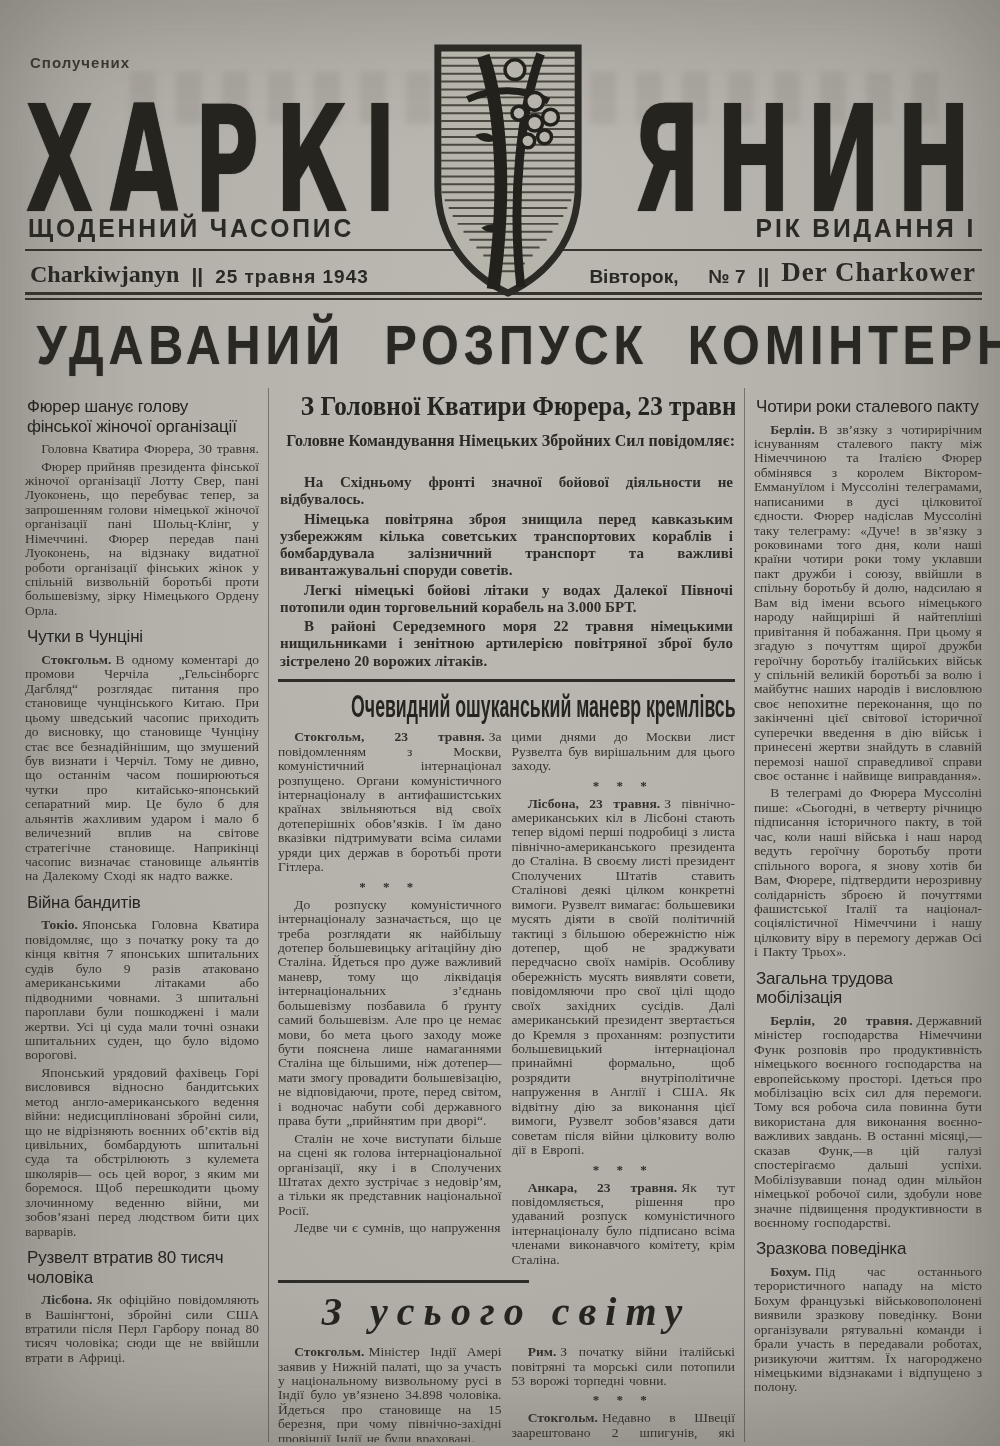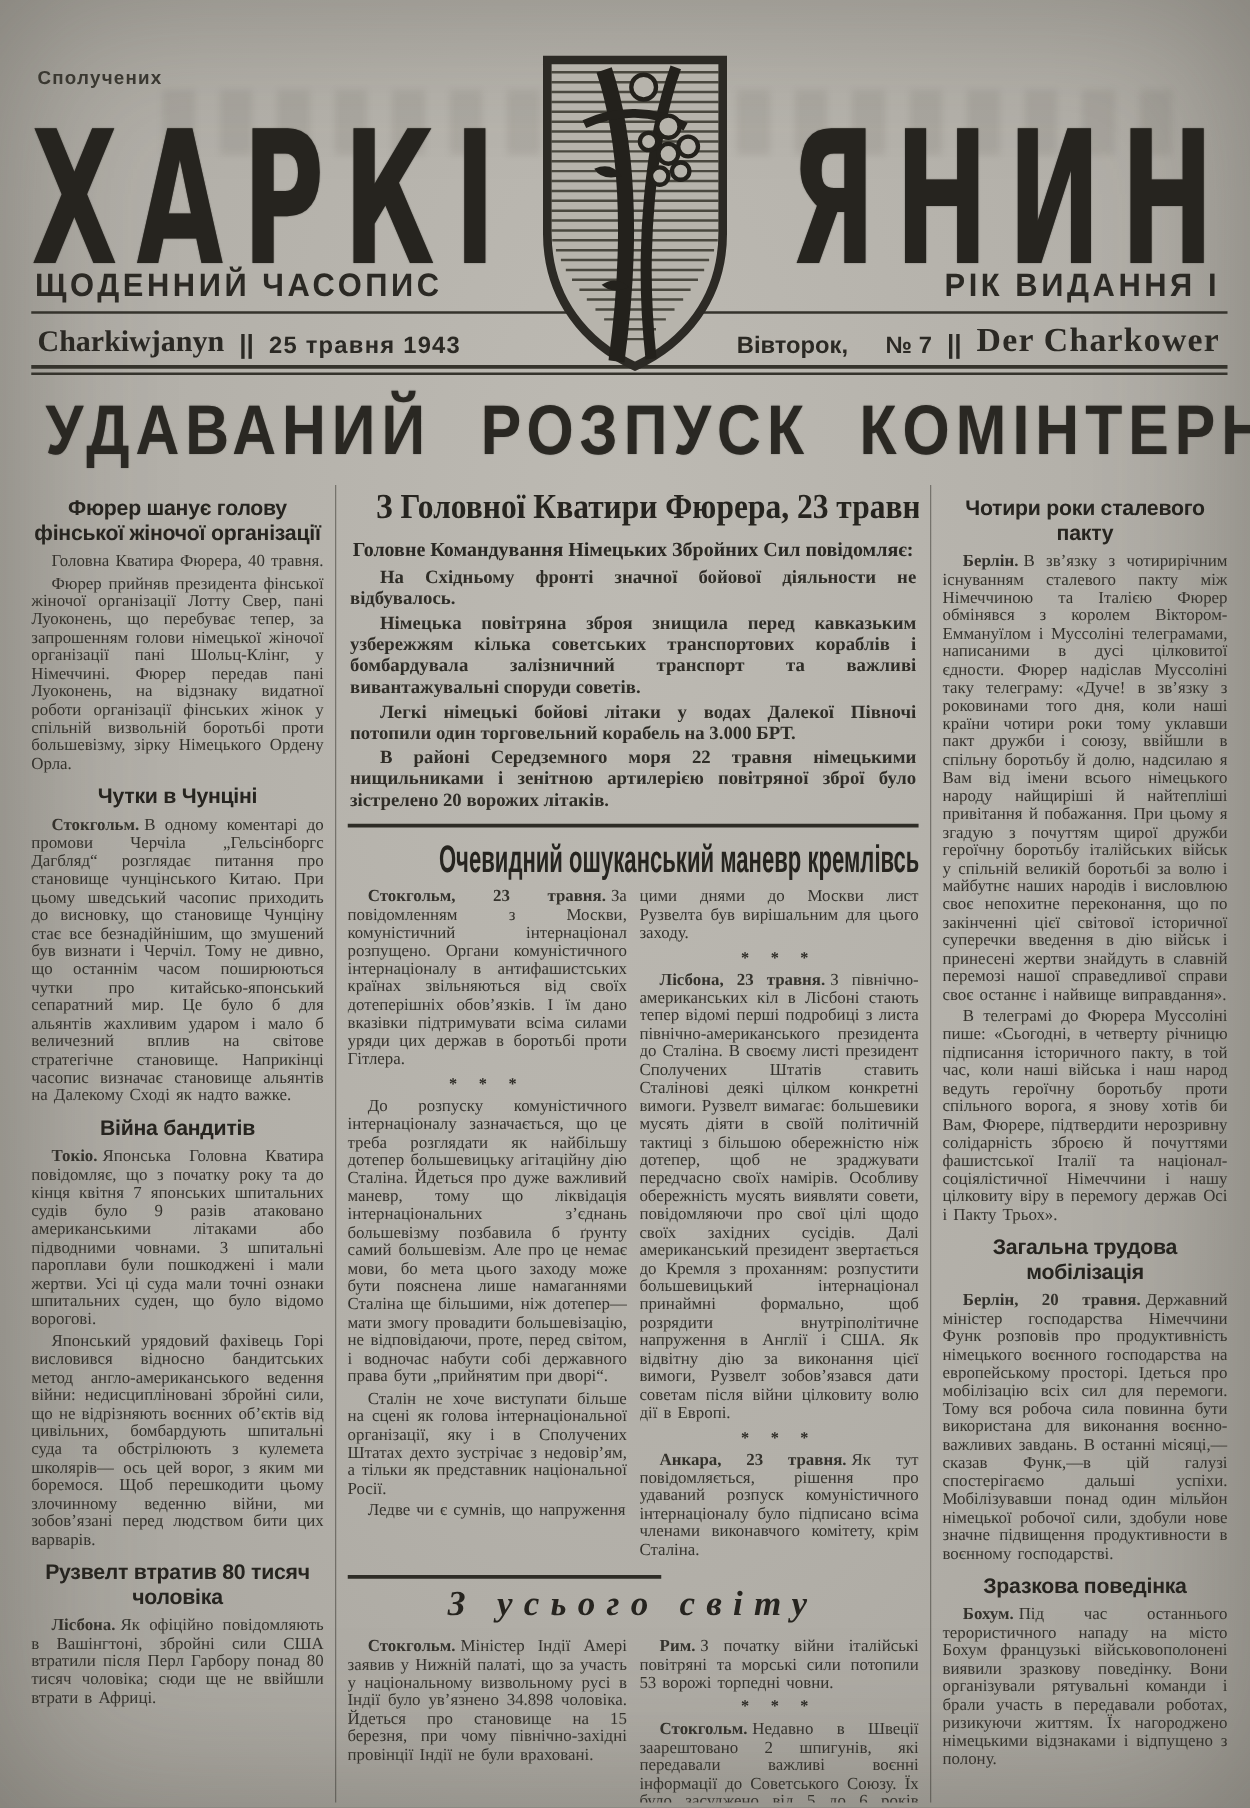--- a/index.html
+++ b/index.html
@@ -38,41 +38,41 @@
   #headline{position:absolute;left:22px;right:16px;top:312px;z-index:2;text-align:center;
     white-space:nowrap;font-family:"Liberation Sans",sans-serif;font-weight:bold;font-size:50px;
     letter-spacing:5px;word-spacing:22px;color:#2a2823;transform:scale(.97,1.12);transform-origin:center top;
     text-shadow:0 0 1px rgba(30,28,24,.5);}
   #cols{position:absolute;left:25px;right:18px;top:388px;bottom:4px;display:flex;z-index:2;}
   .vdiv{width:1px;background:rgba(52,50,44,.5);margin:0 9px;}
   .col{overflow:hidden;}
   #col1{width:234px;flex:none;}
   #col2{flex:1;min-width:0;}
   #col3{width:228px;flex:none;}
-  .h2{font-family:"Liberation Sans",sans-serif;font-weight:bold;font-size:17px;line-height:1.15;
-    letter-spacing:-.2px;text-align:center;margin:9px 2px 6px;color:#26241f;}
+  .h2{font-family:"Liberation Sans",sans-serif;font-weight:normal;font-size:17px;line-height:1.15;
+    letter-spacing:-.2px;text-align:left;margin:9px 2px 6px;color:#26241f;}
   .p{text-align:justify;text-indent:1.2em;font-size:13.5px;line-height:1.07;margin:0 0 3px;
     word-spacing:1.5px;}
   .noindent{text-indent:0;}
   .lead{font-weight:bold;margin-right:4px;}
   .star{text-align:center;font-weight:bold;font-size:13px;letter-spacing:7px;margin:4px 0 3px;color:#2d2b26;}
   #hq-title{white-space:nowrap;text-align:center;font-family:"Liberation Serif",serif;font-weight:bold;
     font-size:28px;margin:2px 0 10px;transform:scale(.9,1);transform-origin:center top;color:#26241f;}
-  #hq-lead{text-align:center;font-weight:bold;font-size:16px;margin:0 0 4px;color:#2a2823;}
+  #hq-lead{text-align:right;font-weight:bold;font-size:16px;margin:0 0 24px;color:#2a2823;}
   .hq-p{font-weight:bold;font-size:15px;line-height:1.15;text-indent:1.6em;text-align:justify;
     margin:0 2px 2px;color:#2f2d27;}
   .thick{height:3.5px;background:#2e2c26;margin:9px 0 7px;}
   #man-title{white-space:nowrap;text-align:center;font-family:"Liberation Sans",sans-serif;
     font-weight:bold;font-size:26px;margin:2px 0 10px;transform:scale(.68,1.18);
     transform-origin:center top;color:#26241f;}
   .subcols{display:flex;gap:10px;}
   .subcol{flex:1;min-width:0;overflow:hidden;}
   #world-rule{height:3px;background:#2e2c26;margin:10px 45% 5px 0;}
   #world-title{text-align:center;font-family:"Liberation Serif",serif;font-style:italic;
-    font-weight:bold;font-size:28px;letter-spacing:9px;margin:0 0 10px;color:#26241f;}
+    font-weight:bold;font-size:40px;letter-spacing:9px;margin:0 0 10px;color:#26241f;}
 </style>
 </head>
 <body>
 
 <div class="page">
   <div class="bleed"></div>
 
   <div id="free">Сполучених</div>
   <div id="title-left" class="title-seg">ХАРКІ</div>
   <div id="title-right" class="title-seg">ЯНИН</div>
@@ -112,21 +112,21 @@
   </div>
   <div id="rule-b" class="hrule"></div>
   <div id="rule-c" class="hrule"></div>
 
   <div id="headline">УДАВАНИЙ РОЗПУСК КОМІНТЕРНУ</div>
 
   <div id="cols">
 
     <div id="col1" class="col">
       <h3 class="h2">Фюрер шанує голову фінської жіночої організації</h3>
-      <p class="p">Головна Кватира Фюрера, 40 травня.</p>
+      <p class="p">Головна Кватира Фюрера, 30 травня.</p>
       <p class="p">Фюрер прийняв президента фінської жіночої організації Лотту Свер, пані Луоконень, що перебуває тепер, за запрошенням голови німецької жіночої організації пані Шольц-Клінг, у Німеччині. Фюрер передав пані Луоконень, на відзнаку видатної роботи організації фінських жінок у спільній визвольній боротьбі проти большевізму, зірку Німецького Ордену Орла.</p>
       <h3 class="h2">Чутки в Чунціні</h3>
       <p class="p"><span class="lead">Стокгольм.</span><span>В одному коментарі до промови Черчіла „Гельсінборгс Дагбляд“ розглядає питання про становище чунцінського Китаю. При цьому шведський часопис приходить до висновку, що становище Чунціну стає все безнадійнішим, що змушений був визнати і Черчіл. Тому не дивно, що останнім часом поширюються чутки про китайсько-японський сепаратний мир. Це було б для альянтів жахливим ударом і мало б величезний вплив на світове стратегічне становище. Наприкінці часопис визначає становище альянтів на Далекому Сході як надто важке.</span></p>
       <h3 class="h2">Війна бандитів</h3>
       <p class="p"><span class="lead">Токіо.</span><span>Японська Головна Кватира повідомляє, що з початку року та до кінця квітня 7 японських шпитальних судів було 9 разів атаковано американськими літаками або підводними човнами. 3 шпитальні пароплави були пошкоджені і мали жертви. Усі ці суда мали точні ознаки шпитальних суден, що було відомо ворогові.</span></p>
       <p class="p">Японський урядовий фахівець Горі висловився відносно бандитських метод англо-американського ведення війни: недисципліновані збройні сили, що не відрізняють воєнних об’єктів від цивільних, бомбардують шпитальні суда та обстрілюють з кулемета школярів— ось цей ворог, з яким ми боремося. Щоб перешкодити цьому злочинному веденню війни, ми зобов’язані перед людством бити цих варварів.</p>
       <h3 class="h2">Рузвелт втратив 80 тисяч чоловіка</h3>
       <p class="p"><span class="lead">Лісбона.</span><span>Як офіційно повідомляють в Вашінгтоні, збройні сили США втратили після Перл Гарбору понад 80 тисяч чоловіка; сюди ще не ввійшли втрати в Африці.</span></p>
     </div>
 

